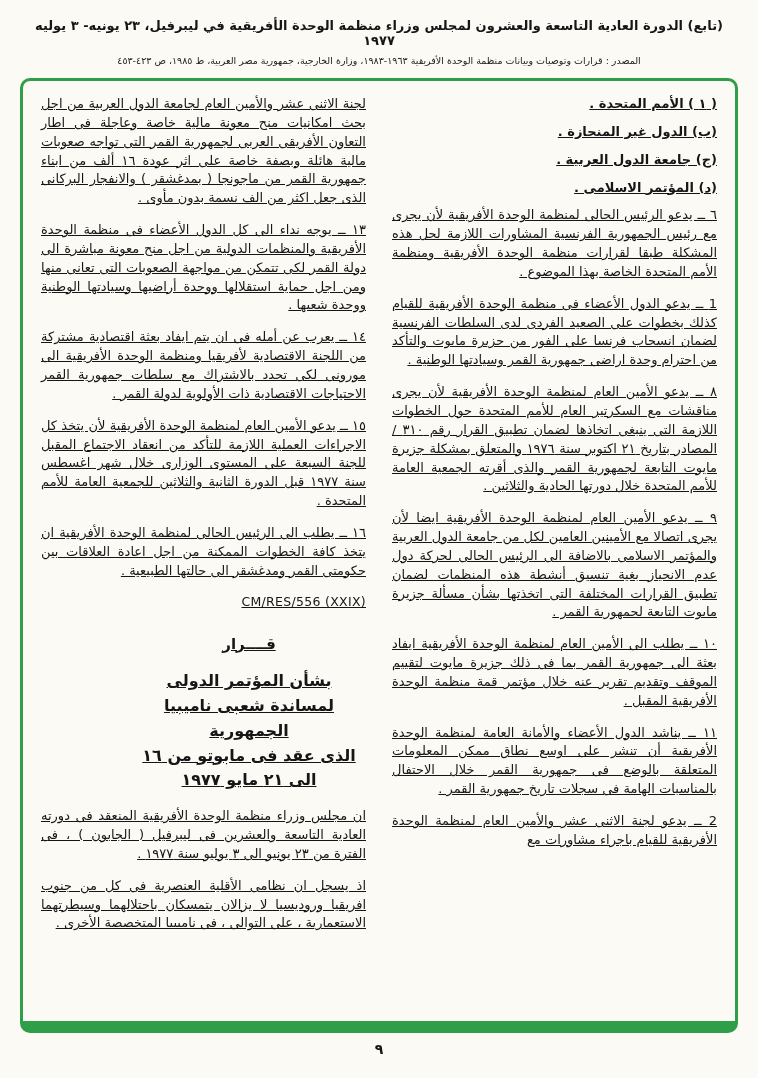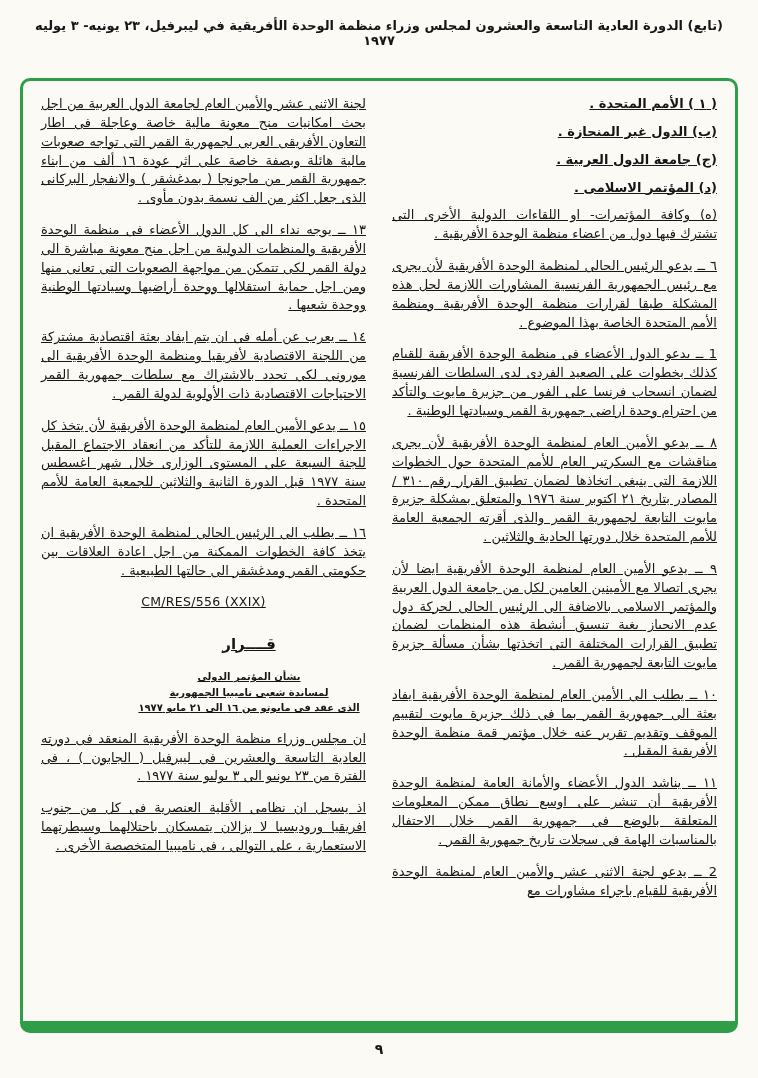--- a/index.html
+++ b/index.html
@@ -27,47 +27,47 @@
     padding: 14px 18px 6px;
     overflow: hidden;
     background: #fbfaf5;
   }
   .columns { display: flex; gap: 26px; height: 100%; }
   .col { flex: 1 1 0; text-align: justify; font-size: 13px; line-height: 1.45; text-decoration: underline; }
 
   .item { font-weight: bold; margin-bottom: 9px; }
   .para { margin-bottom: 13px; }
 
-  .ref { direction: ltr; text-align: center; font-size: 12.5px; margin: 6px 0 22px; letter-spacing: 0.3px; }
+  .ref { direction: ltr; text-align: right; font-size: 12.5px; margin: 6px 0 22px; letter-spacing: 0.3px; }
   .res-head { width: 72%; margin-left: auto; margin-right: 0; text-align: center; margin-top: 12px; }
   .res-title { font-size: 15px; font-weight: bold; margin-bottom: 14px; }
-  .res-sub { font-size: 10px; font-weight: bold; line-height: 1.55; }
+  .res-sub { font-size: 16px; font-weight: bold; line-height: 1.55; }
   .res-gap { height: 14px; }
 
   .footer { text-align: center; margin-top: 6px; }
   .page-number { font-size: 14px; font-weight: bold; }
 </style>
 </head>
 <body>
 
 <div class="page">
 
   <div class="header">
     <div class="header-title">(تابع) الدورة العادية التاسعة والعشرون لمجلس وزراء منظمة الوحدة الأفريقية في ليبرفيل، ٢٣ يونيه- ٣ يوليه ١٩٧٧</div>
+    <div class="header-source">المصدر : قرارات وتوصيات وبيانات منظمة الوحدة الأفريقية ١٩٦٣-١٩٨٣، وزارة الخارجية، جمهورية مصر العربية، ط ١٩٨٥، ص ٤٢٣-٤٥٣</div>
   </div>
 
   <div class="frame">
     <div class="columns">
 
       <div class="col">
         <p class="item">( ١ ) الأمم المتحدة .</p>
         <p class="item">(ب) الدول غير المنحازة .</p>
         <p class="item">(ج) جامعة الدول العربية .</p>
         <p class="item">(د) المؤتمر الاسلامى .</p>
-        <p class="para">(ه) وكافة المؤتمرات- او اللقاءات الدولية الأخرى التى تشترك فيها دول من اعضاء منظمة الوحدة الأفريقية .</p>
         <p class="para">٦ ــ يدعو الرئيس الحالى لمنظمة الوحدة الأفريقية لأن يجرى مع رئيس الجمهورية الفرنسية المشاورات اللازمة لحل هذه المشكلة طبقا لقرارات منظمة الوحدة الأفريقية ومنظمة الأمم المتحدة الخاصة بهذا الموضوع .</p>
         <p class="para">1 ــ يدعو الدول الأعضاء فى منظمة الوحدة الأفريقية للقيام كذلك بخطوات على الصعيد الفردى لدى السلطات الفرنسية لضمان انسحاب فرنسا على الفور من جزيرة مايوت والتأكد من احترام وحدة اراضى جمهورية القمر وسيادتها الوطنية .</p>
         <p class="para">٨ ــ يدعو الأمين العام لمنظمة الوحدة الأفريقية لأن يجرى مناقشات مع السكرتير العام للأمم المتحدة حول الخطوات اللازمة التى ينبغى اتخاذها لضمان تطبيق القرار رقم ٣١٠ / المصادر بتاريخ ٢١ اكتوبر سنة ١٩٧٦ والمتعلق بمشكلة جزيرة مايوت التابعة لجمهورية القمر والذى أقرته الجمعية العامة للأمم المتحدة خلال دورتها الحادية والثلاثين .</p>
         <p class="para">٩ ــ يدعو الأمين العام لمنظمة الوحدة الأفريقية ايضا لأن يجرى اتصالا مع الأمينين العامين لكل من جامعة الدول العربية والمؤتمر الاسلامى بالاضافة الى الرئيس الحالى لحركة دول عدم الانحياز بغية تنسيق أنشطة هذه المنظمات لضمان تطبيق القرارات المختلفة التى اتخذتها بشأن مسألة جزيرة مايوت التابعة لجمهورية القمر .</p>
         <p class="para">١٠ ــ يطلب الى الأمين العام لمنظمة الوحدة الأفريقية ايفاد بعثة الى جمهورية القمر بما فى ذلك جزيرة مايوت لتقييم الموقف وتقديم تقرير عنه خلال مؤتمر قمة منظمة الوحدة الأفريقية المقبل .</p>
         <p class="para">١١ ــ يناشد الدول الأعضاء والأمانة العامة لمنظمة الوحدة الأفريقية أن تنشر على اوسع نطاق ممكن المعلومات المتعلقة بالوضع فى جمهورية القمر خلال الاحتفال بالمناسبات الهامة فى سجلات تاريخ جمهورية القمر .</p>
         <p class="para">2 ــ يدعو لجنة الاثنى عشر والأمين العام لمنظمة الوحدة الأفريقية للقيام باجراء مشاورات مع</p>
       </div>
 
       <div class="col">

